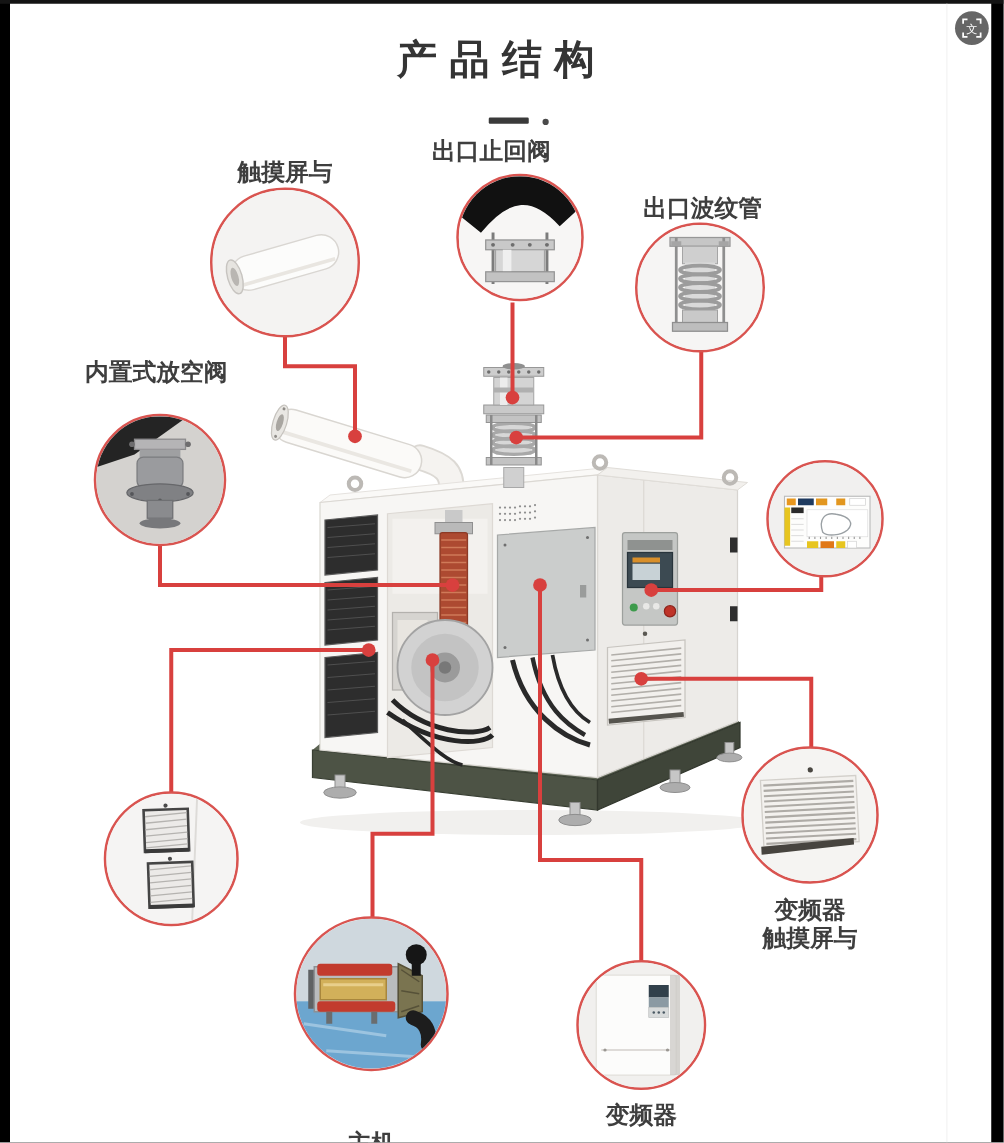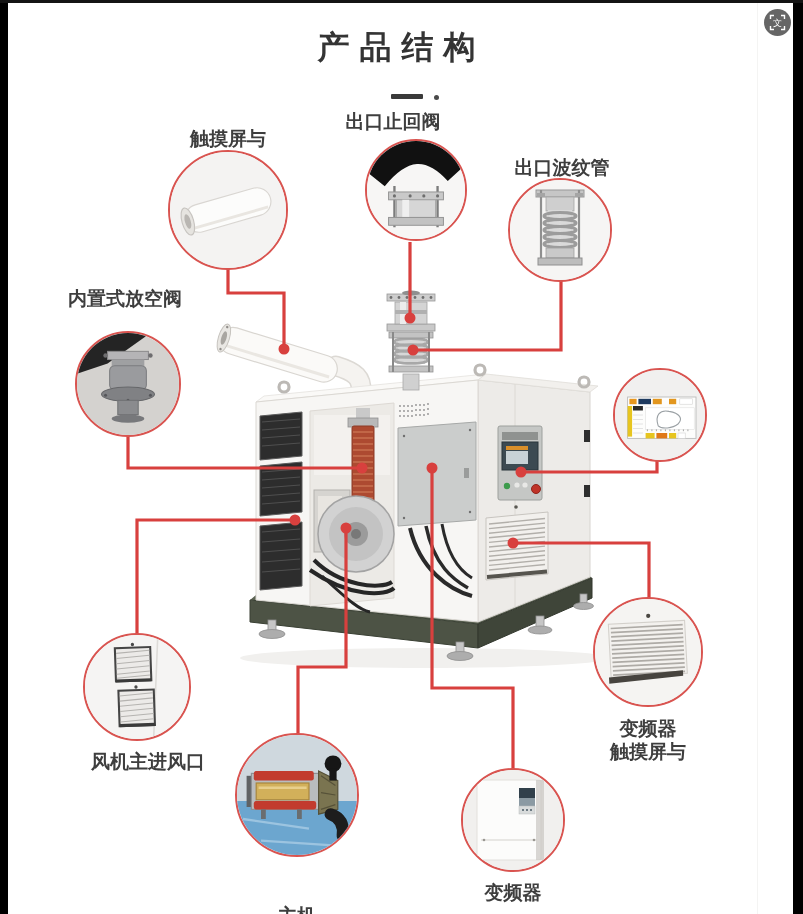--- a/index.html
+++ b/index.html
@@ -500,21 +500,20 @@
         </g>
         <polygon points="12,72 82,69 82,74 12,78" fill="#47443f"></polygon>
       </g>
     </svg>
   </div>
 
   <div class="lbl lbl1">触摸屏与</div>
   <div class="lbl lbl2">出口止回阀</div>
   <div class="lbl lbl3">出口波纹管</div>
   <div class="lbl lbl4">内置式放空阀</div>
-  <div class="lbl lbl6">风机主进风口</div>
   <div class="lbl lbl7">主机</div>
   <div class="lbl lbl8">变频器</div>
   <div class="lbl lbl9">
     <div>变频器</div>
     <div>触摸屏与</div>
   </div>
 
   <div class="title">产品结构</div>
   <div class="title-divider"></div>
   <div class="title-dot"></div>

